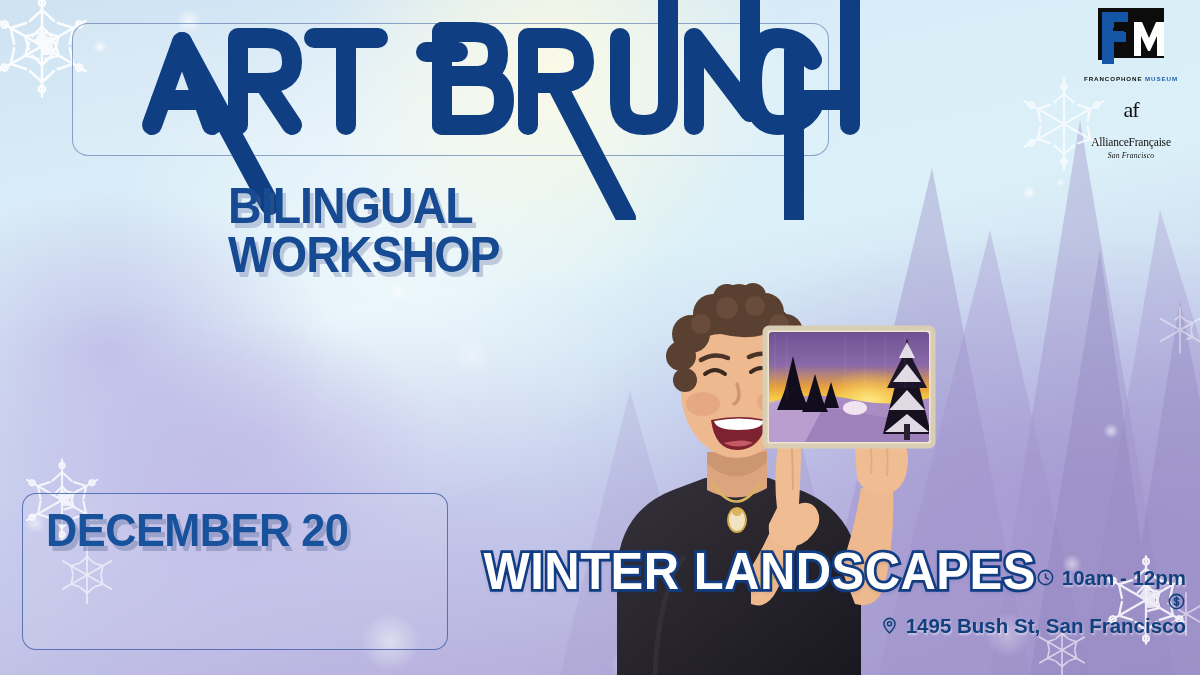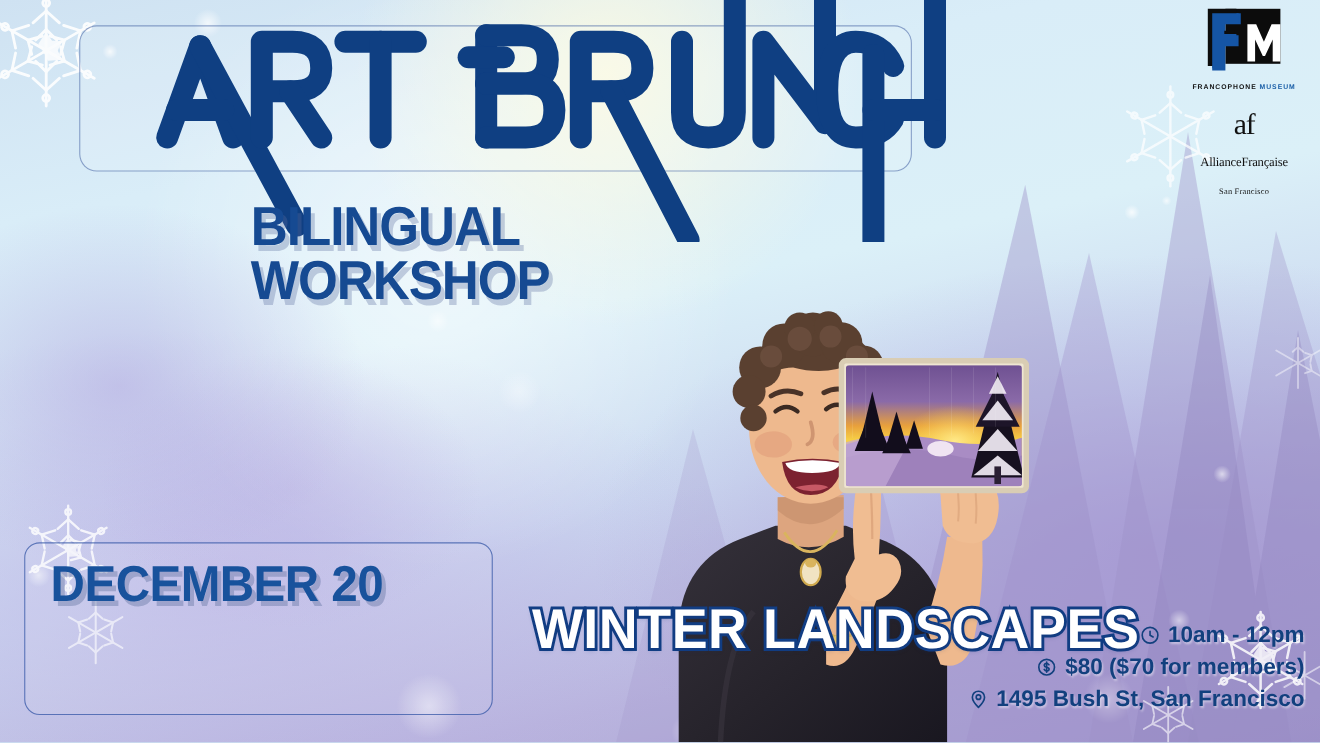--- a/index.html
+++ b/index.html
@@ -85,23 +85,23 @@
 
   
   #logos { position:absolute; right:10px; top:6px; width:118px; text-align:center; }
   #fm-logo { width:74px; height:62px; margin:0 auto; position:relative; }
   #fm-caption {
     margin-top:3px; font-size:6.2px; letter-spacing:.9px; font-weight:bold;
     color:#111; white-space:nowrap;
   }
   #fm-caption .mus { color:#1b5fa8; }
   #af-logo { margin-top:17px; font-family:"Liberation Serif", serif; color:#111; }
-  #af-mark { font-size:27px; line-height:1; font-weight:normal; letter-spacing:-1px; }
+  #af-mark { font-size:22px; line-height:1; font-weight:normal; letter-spacing:-1px; }
   #af-name { font-size:11.5px; letter-spacing:-.2px; margin-top:15px; }
-  #af-city { font-size:7.6px; margin-top:15px; letter-spacing:.2px; }
+  #af-city { font-size:7.6px; font-style:italic; margin-top:3px; letter-spacing:.2px; }
 </style>
 </head>
 <body>
 
 <div id="poster">
 
   <svg class="mtns" viewBox="0 0 640 675" preserveAspectRatio="none">
     <g fill="#9e91c9">
       <path d="M250 675 L372 168 L470 675 Z" opacity=".42"></path>
       <path d="M318 675 L430 230 L530 675 Z" opacity=".34"></path>
@@ -588,21 +588,20 @@
     </div>
 
     <div class="info-row">
       <span class="ico">
         <svg width="19" height="19" viewBox="0 0 24 24" fill="none" stroke="#12407e" stroke-width="1.9">
           <circle cx="12" cy="12" r="9"></circle>
           <path d="M14.6 9.2 Q13.6 7.6 11.6 7.8 Q9.2 8 9.3 10 Q9.4 11.7 12 12.1 Q14.9 12.6 14.8 14.4 Q14.7 16.4 12.2 16.3 Q10 16.2 9.2 14.6" stroke-linecap="round"></path>
           <path d="M12 6.2 L12 17.8" stroke-linecap="round"></path>
         </svg>
       </span>
-      <span>$80 ($70 for members)</span>
     </div>
 
     <div class="info-row">
       <span class="ico">
         <svg width="19" height="19" viewBox="0 0 24 24" fill="none" stroke="#12407e" stroke-width="1.9">
           <path d="M12 21.5 C12 21.5 19 14.6 19 9.9 C19 6 15.9 3 12 3 C8.1 3 5 6 5 9.9 C5 14.6 12 21.5 12 21.5 Z" stroke-linejoin="round"></path>
           <circle cx="12" cy="9.8" r="2.6"></circle>
         </svg>
       </span>
       <span>1495 Bush St, San Francisco</span>

